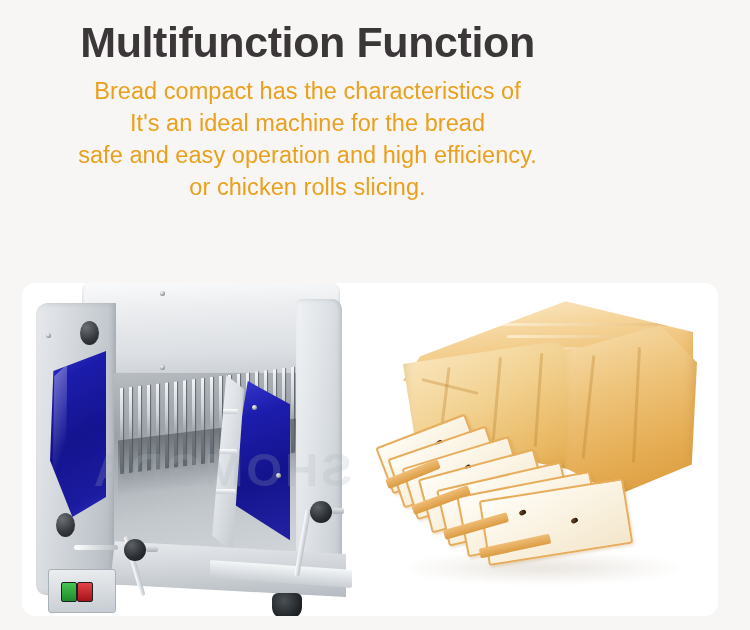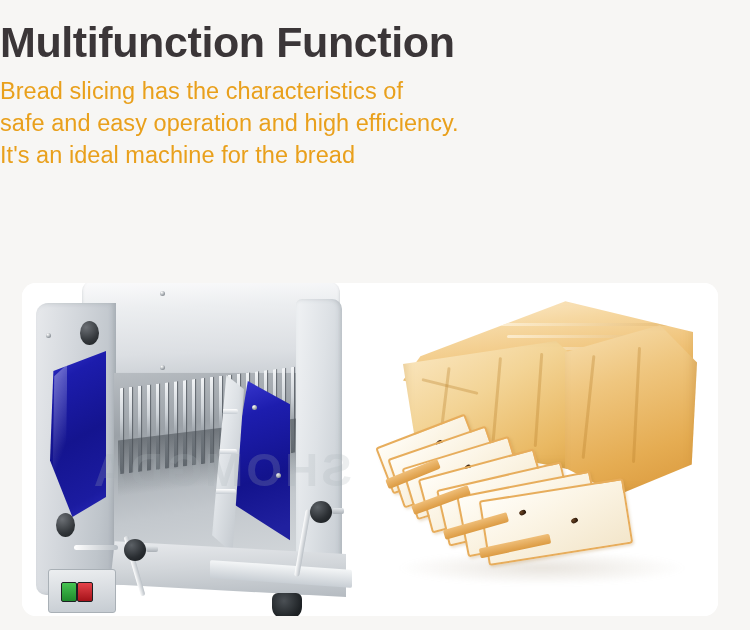--- a/index.html
+++ b/index.html
@@ -23,21 +23,21 @@
     box-sizing: border-box;
   }
 
   
   .text-block {
     position: absolute;
     top: 0;
     left: 0;
     width: 615px;
     height: 283px;
-    text-align: left;
+    text-align: center;
   }
 
   .headline {
     margin: 0;
     padding-top: 16px;
     font-size: 43px;
     line-height: 53px;
     font-weight: bold;
     letter-spacing: -0.4px;
     color: #3b3638;
@@ -376,23 +376,24 @@
 </head>
 <body>
 
 <div class="page">
 
   <div class="text-block">
 
     <h1 class="headline">Multifunction Function</h1>
 
     <div class="description">
-      <span class="desc-line">Bread slicing has the characteristics of</span>
+      <span class="desc-line">Bread compact has the characteristics of</span>
+      <span class="desc-line">It's an ideal machine for the bread</span>
       <span class="desc-line">safe and easy operation and high efficiency.</span>
-      <span class="desc-line">It's an ideal machine for the bread</span>
+      <span class="desc-line">or chicken rolls slicing.</span>
     </div>
   </div>
 
   <div class="photo-panel">
 
     <div class="photo photo-machine">
       <div class="machine-stage">
 
         <div class="mach-hood-top"></div>
         <div class="mach-hood"></div>

